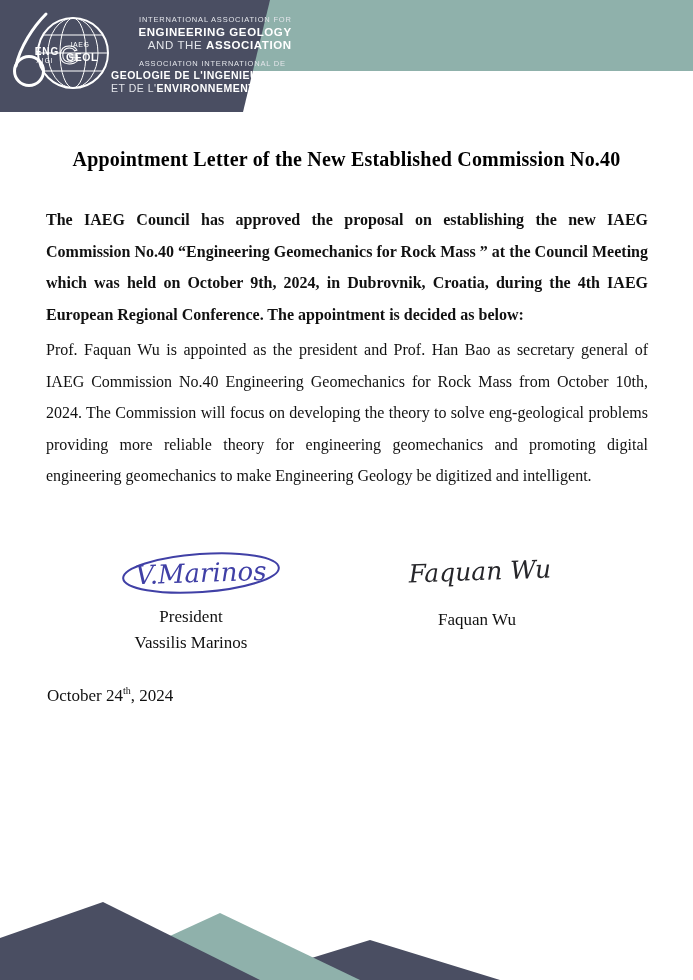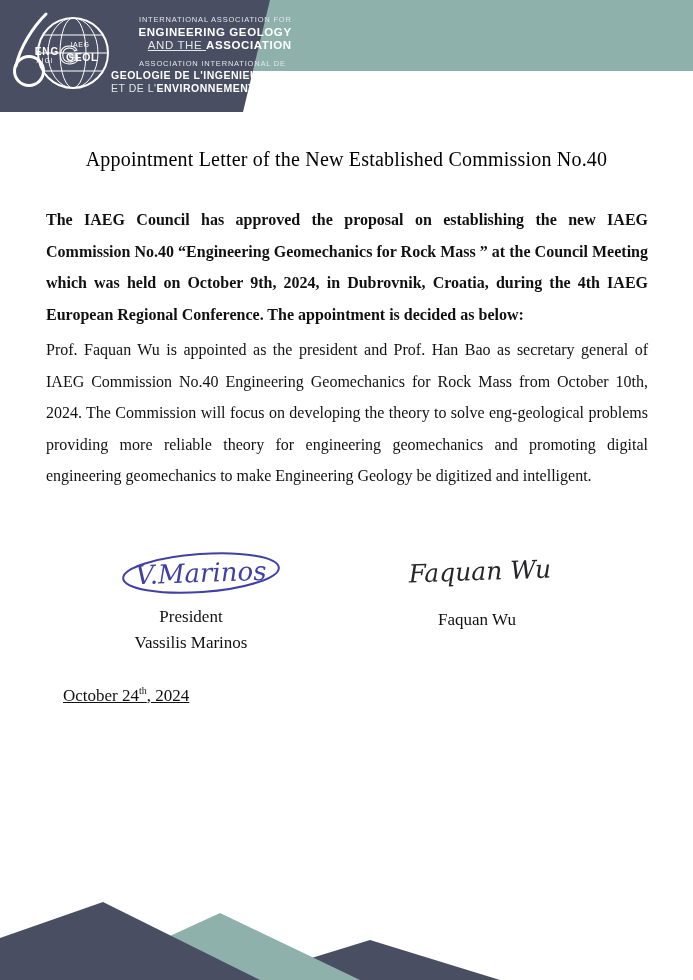--- a/index.html
+++ b/index.html
@@ -9,47 +9,47 @@
     font-family:"Liberation Serif",serif;color:#1a1a1a;
   }
   
   .header-svg{position:absolute;top:0;left:0;}
   .org-text{
     position:absolute;left:111px;top:16px;color:#ffffff;
     font-family:"Liberation Sans",sans-serif;line-height:1;
   }
   .org-text .tiny{font-size:7.5px;letter-spacing:0.8px;color:#e3e5ea;margin-bottom:3px;padding-left:28px;}
   .org-text .big{font-size:11.5px;font-weight:bold;letter-spacing:0.6px;margin-bottom:2px;text-align:right;}
-  .org-text .big .lt{font-weight:normal;color:#e3e5ea;text-decoration:underline;}
+  .org-text .big .lt{font-weight:normal;color:#e3e5ea;}
   .org-text .fr-big{font-size:10.5px;font-weight:bold;letter-spacing:0.5px;margin-bottom:2px;}
   .org-text .fr-big .lt{font-weight:normal;color:#e3e5ea;}
   .gap{height:6px;}
   
   .title{
     position:absolute;left:0;top:148px;width:100%;text-align:center;
-    font-size:20px;font-weight:normal;letter-spacing:0.2px;color:#000;
+    font-size:20px;font-weight:bold;letter-spacing:0.2px;color:#000;
   }
   .para{
     position:absolute;left:46px;width:602px;
     font-size:16px;line-height:31.5px;text-align:justify;color:#111;
   }
   .para1{top:204px;font-weight:bold;}
   .para2{top:334px;}
   
   .sig-svg{position:absolute;}
   .sig-left-svg{left:112px;top:544px;}
   .sig-right-svg{left:405px;top:546px;}
   .sig-label{
     position:absolute;width:220px;text-align:center;
     font-size:17px;line-height:26px;color:#111;
   }
   .sig-label-left{left:81px;top:604px;}
   .sig-label-right{left:367px;top:607px;}
   
-  .date-line{position:absolute;left:63px;top:686px;font-size:17px;color:#111;text-decoration:underline;}
+  .date-line{position:absolute;left:47px;top:686px;font-size:17px;color:#111;}
   .date-line sup{font-size:10px;vertical-align:super;line-height:0;}
   
   .footer-svg{position:absolute;left:0;bottom:0;}
 </style>
 </head>
 <body>
 
 <div class="page">
 
   <svg class="header-svg" width="693" height="115" viewBox="0 0 693 115">

